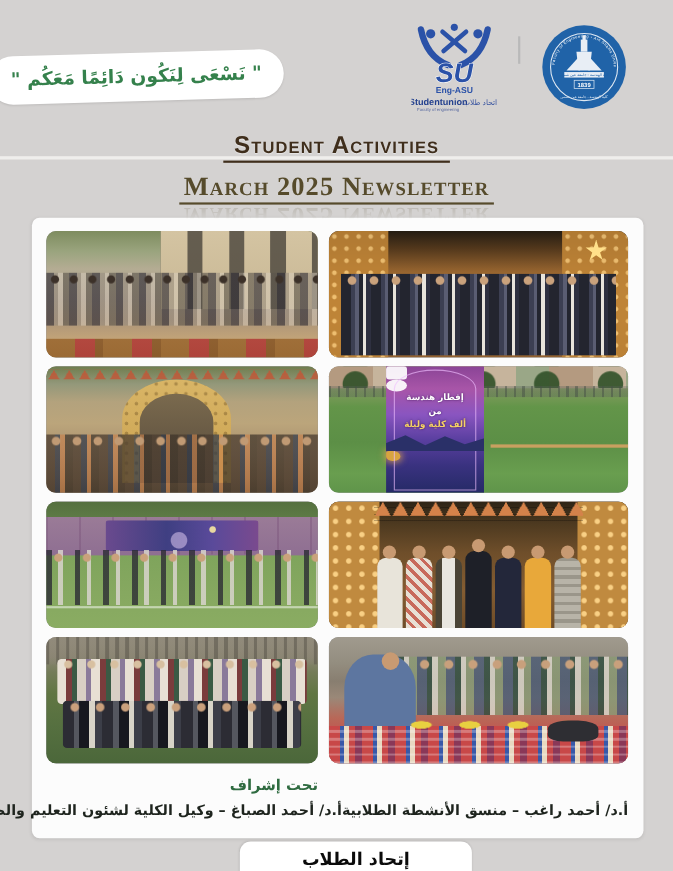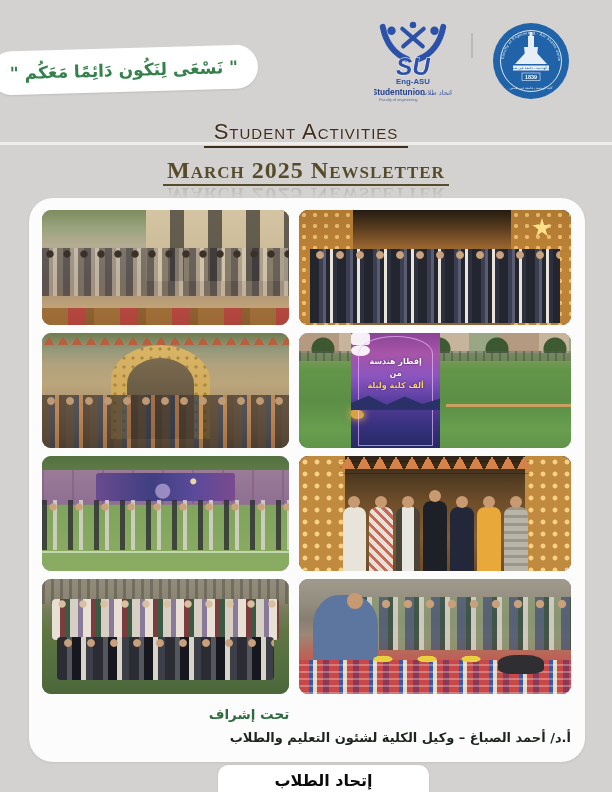--- a/index.html
+++ b/index.html
@@ -22,21 +22,21 @@
 
   
   .su-logo { position:absolute; left:374px; top:20px; width:78px; height:84px; }
   .logo-divider { position:absolute; left:471px; top:33px; width:2px; height:25px; background:#b9b9b9; }
   .seal-logo { position:absolute; left:491px; top:21px; width:80px; height:80px; }
 
   
   .header-line { position:absolute; left:0; right:0; top:142px; height:3px; background:#efeeec; }
   .titles { position:absolute; left:0; right:0; top:119px; text-align:center; z-index:2; }
   .page-title {
-    display:inline-block; font-variant:small-caps; font-weight:normal; font-size:22px;
+    display:inline-block; font-variant:small-caps; font-weight:bold; font-size:22px;
     letter-spacing:1px; color:#3f2e1c; border-bottom:2.5px solid #3f2e1c;
     padding:0 10px 1px; text-shadow:0 1px 1px rgba(255,255,255,.5);
   }
   .newsletter-title {
     display:inline-block; margin-top:9px;
     font-family:"Liberation Serif", serif; font-variant:small-caps; font-weight:bold;
     font-size:24px; letter-spacing:1px; color:#564b2b;
     border-bottom:2px solid #564b2b; padding:0 4px 0;
   }
   .newsletter-reflection {
@@ -44,21 +44,21 @@
     font-family:"Liberation Serif", serif; font-variant:small-caps; font-weight:bold;
     font-size:24px; letter-spacing:1px; color:#564b2b;
     transform:scaleY(-1); opacity:.25; filter:blur(.4px);
     -webkit-mask-image:linear-gradient(to bottom, transparent 35%, #000 95%);
             mask-image:linear-gradient(to bottom, transparent 35%, #000 95%);
   }
 
   
   .content-card {
     position:absolute; left:29px; top:198px; width:556px; height:564px;
-    background:#fcfcfc; border-radius:24px; box-shadow:0 1px 3px rgba(0,0,0,.08);
+    background:#fcfcfc; border-radius:7px; box-shadow:0 1px 3px rgba(0,0,0,.08);
   }
   .photo-grid {
     position:absolute; left:13px; top:12px;
     display:grid; grid-template-columns:247px 272px; grid-template-rows:repeat(4,115px);
     column-gap:10px; row-gap:8px;
   }
   .photo { position:relative; border-radius:9px; overflow:hidden; background:#888; }
   .photo > div, .photo > span { position:absolute; }
 
   
@@ -353,20 +353,21 @@
         <div class="p8-cloth"></div>
         <div class="p8-bags"></div>
         <div class="p8-handbag"></div>
       </div>
 
     </div>
 
     <div class="supervision arabic">
       <div class="supervision-heading">تحت إشراف</div>
       <div class="supervision-names">
+        <span class="supervision-name">أ.د/ أحمد راغب – منسق الأنشطة الطلابية</span>
         <span class="supervision-name">أ.د/ أحمد الصباغ – وكيل الكلية لشئون التعليم والطلاب</span>
       </div>
     </div>
   </div>
 
   <div class="footer-box">
     <div class="footer-label arabic">إتحاد الطلاب</div>
   </div>
 
 </div>

